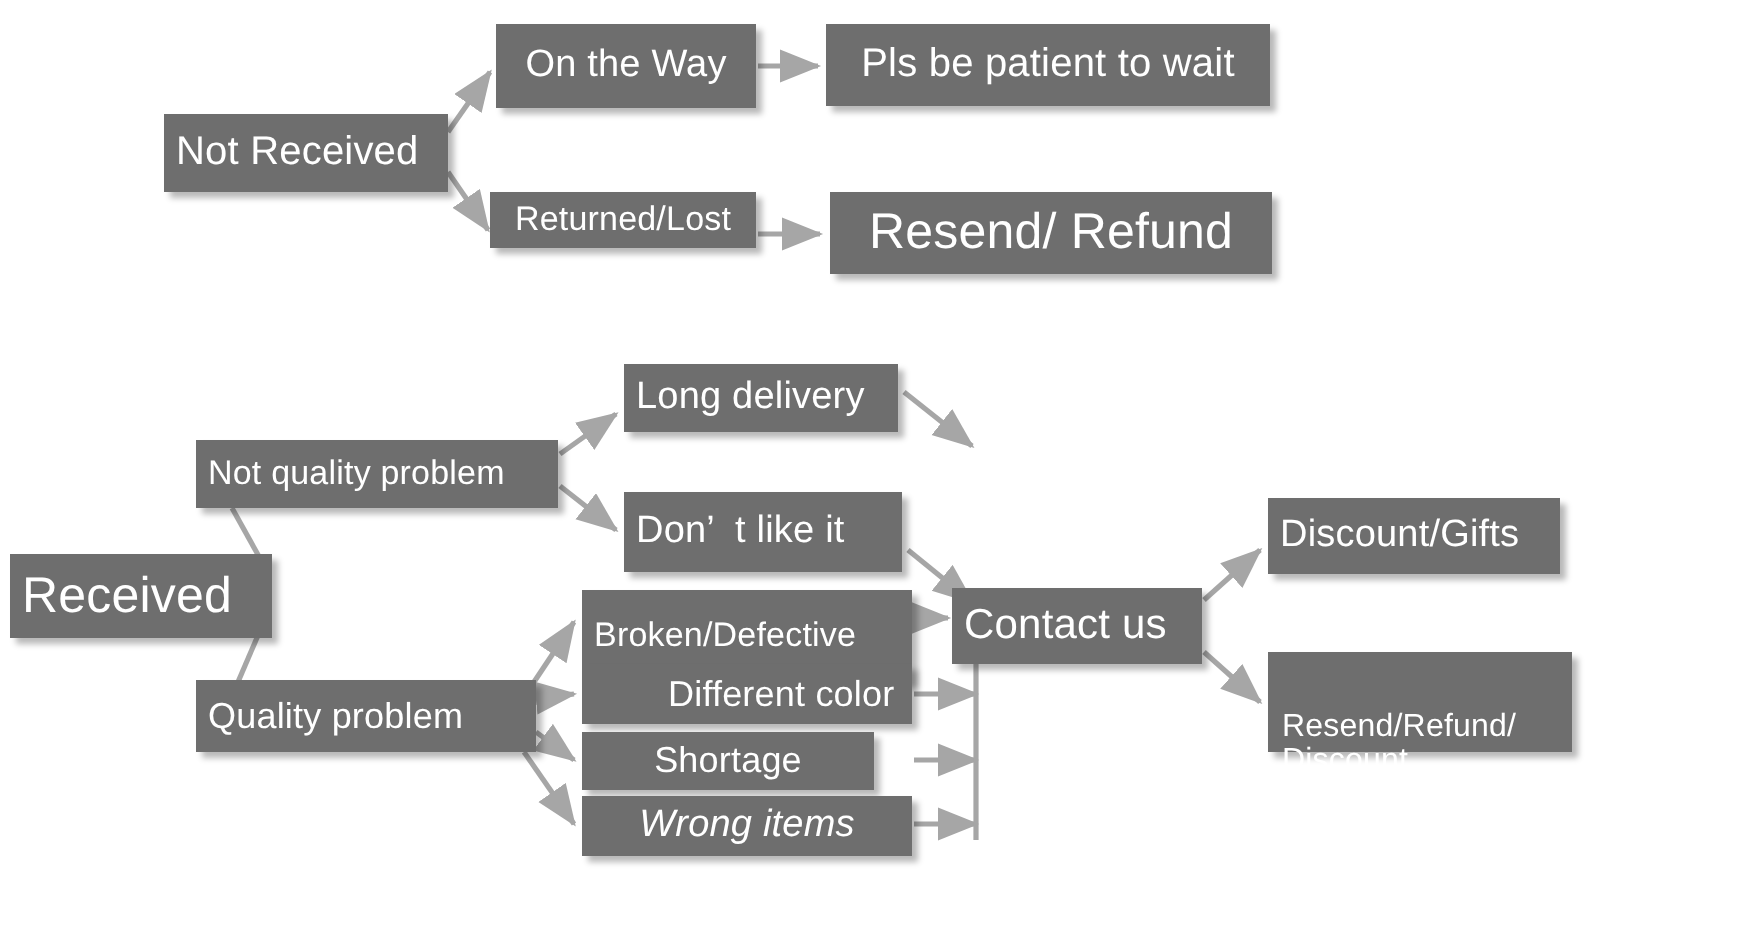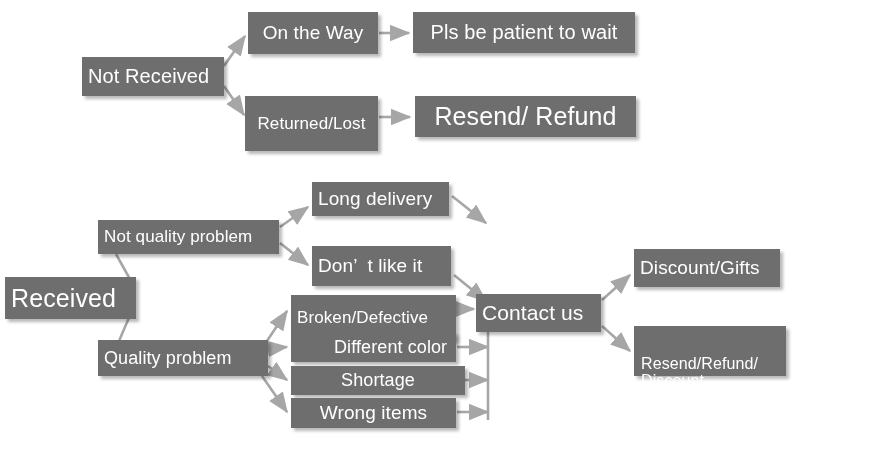--- a/index.html
+++ b/index.html
@@ -94,21 +94,21 @@
   </div>
 
   <div class="node" style="left:248px; top:12px; width:130px; height:42px; font-size:19px;">
     <span>On the Way</span>
   </div>
 
   <div class="node" style="left:413px; top:12px; width:222px; height:41px; font-size:20px;">
     <span>Pls be patient to wait</span>
   </div>
 
-  <div class="node" style="left:245px; top:96px; width:133px; height:55px; font-size:17px;">
+  <div class="node" style="left:245px; top:96px; width:133px; height:28px; font-size:17px;">
     <span>Returned/Lost</span>
   </div>
 
   <div class="node" style="left:415px; top:96px; width:221px; height:41px; font-size:25px;">
     <span>Resend/ Refund</span>
   </div>
 
   <div class="node left" style="left:5px; top:277px; width:131px; height:42px; font-size:25px;">
     <span>Received</span>
   </div>
@@ -130,25 +130,25 @@
   </div>
 
   <div class="node left" style="left:291px; top:295px; width:165px; height:46px; font-size:17px;">
     <span>Broken/Defective</span>
   </div>
 
   <div class="node left" style="left:291px; top:332px; width:165px; height:30px; font-size:18px;padding-left:43px;">
     <span>Different color</span>
   </div>
 
-  <div class="node" style="left:291px; top:366px; width:174px; height:29px; font-size:18px;">
+  <div class="node" style="left:291px; top:366px; width:146px; height:29px; font-size:18px;">
     <span>Shortage</span>
   </div>
 
-  <div class="node" style="left:291px; top:398px; width:165px; height:30px; font-size:19px;">
+  <div class="node" style="left:291px; top:398px; width:165px; height:30px; font-size:19px;font-style:italic;">
     <span>Wrong items</span>
   </div>
 
   <div class="node left" style="left:476px; top:294px; width:125px; height:38px; font-size:21px;">
     <span>Contact us</span>
   </div>
 
   <div class="node left" style="left:634px; top:249px; width:146px; height:38px; font-size:19px;">
     <span>Discount/Gifts</span>
   </div>

